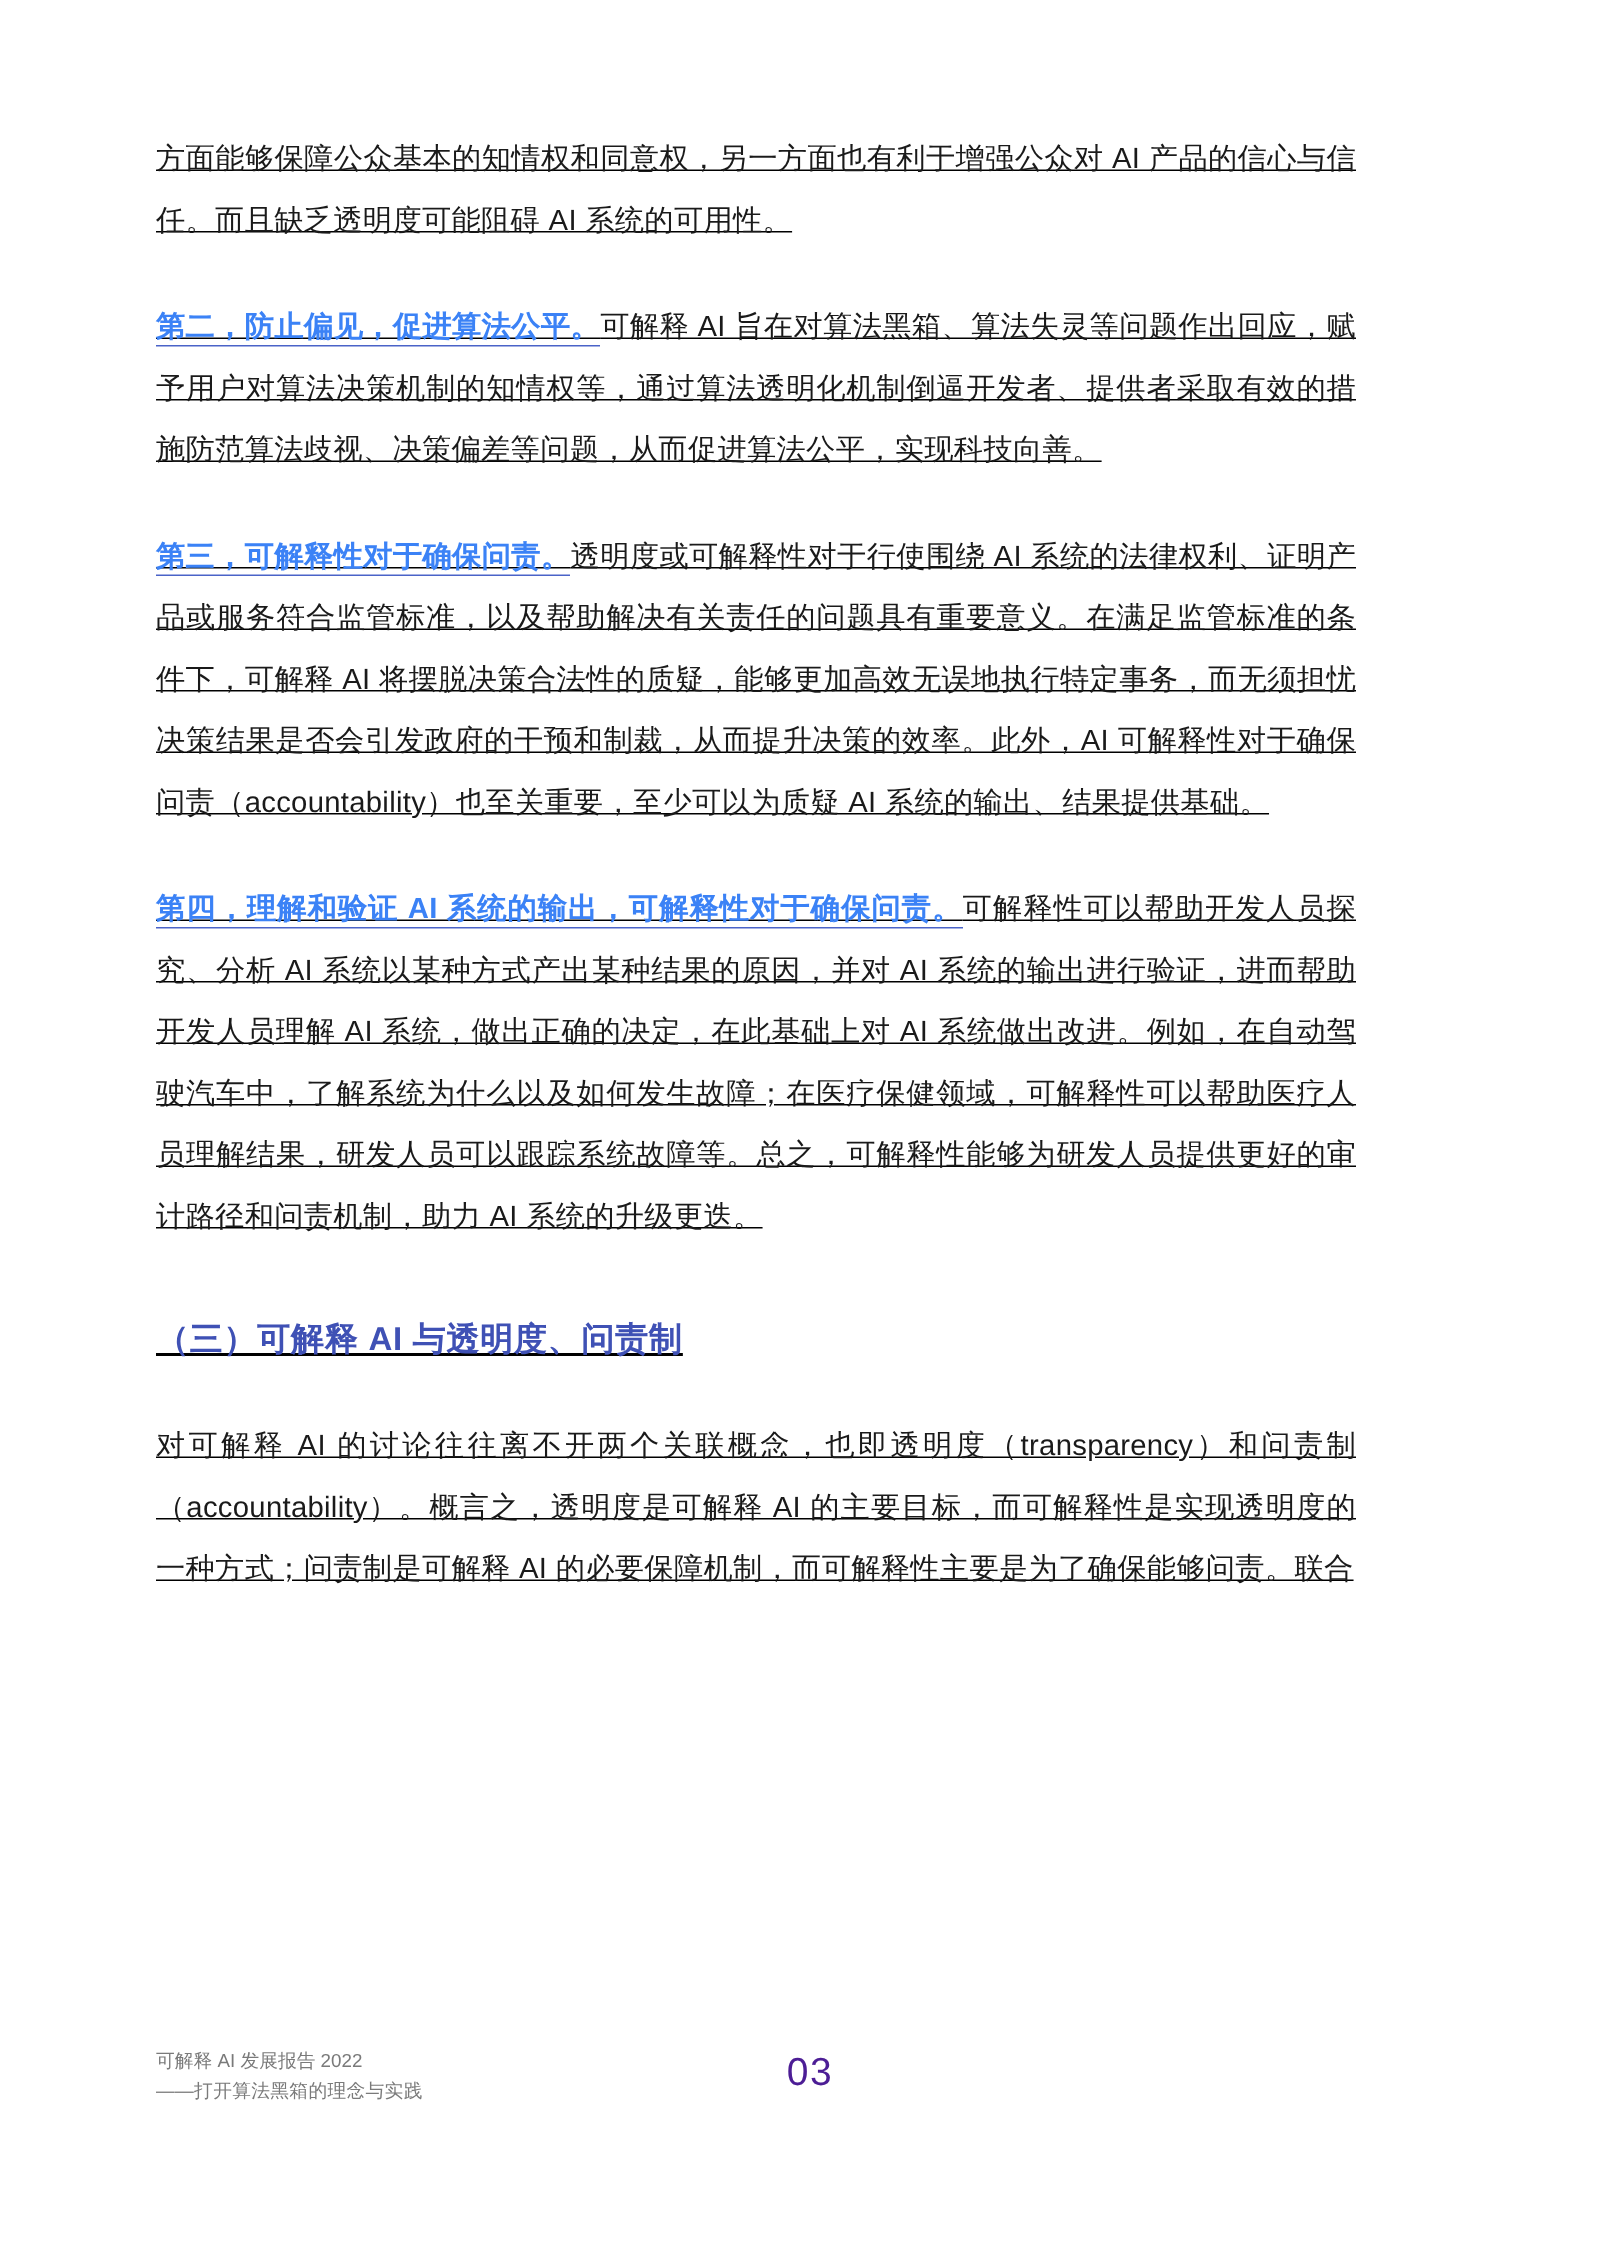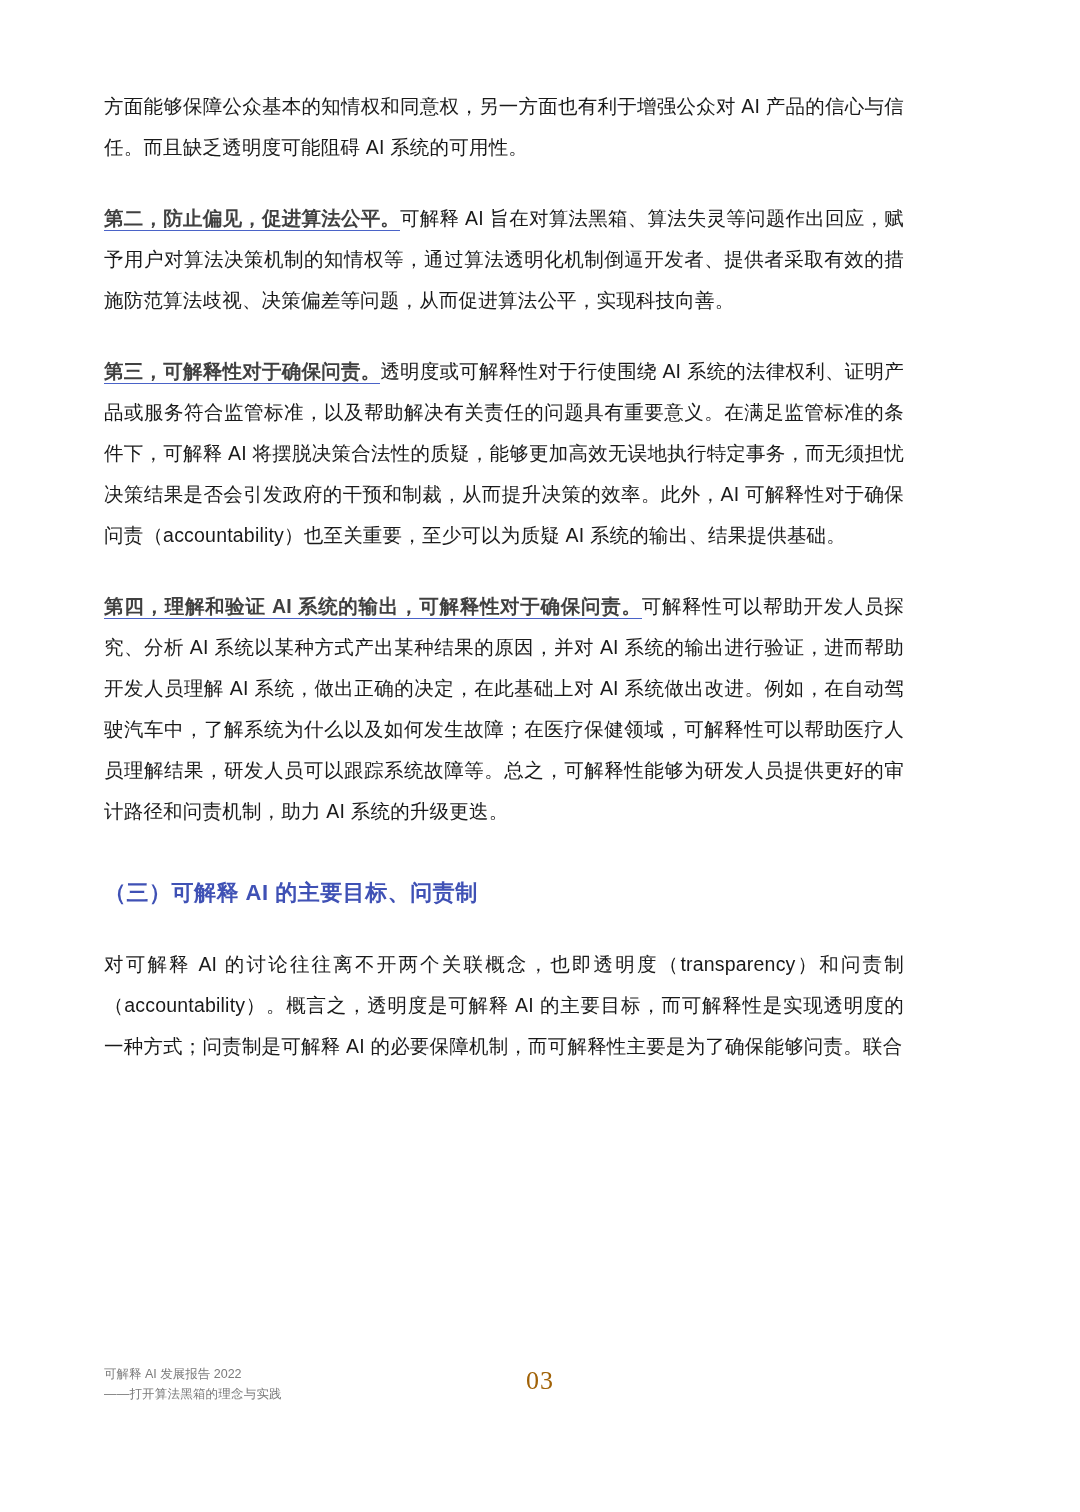--- a/index.html
+++ b/index.html
@@ -14,34 +14,35 @@
     background: #ffffff;
     box-sizing: border-box;
     font-family: "Liberation Sans", "DejaVu Sans", sans-serif;
     overflow: hidden;
   }
   .content {
     position: absolute;
     left: 104px;
     top: 86px;
     width: 800px;
+    text-decoration: underline;
   }
   p.para {
     margin: 0 0 30px 0;
     font-size: 19.5px;
     line-height: 41px;
     color: #1a1a1a;
     text-align: justify;
     text-justify: inter-ideograph;
     letter-spacing: 0.2px;
   }
   p.para:last-child { margin-bottom: 0; }
   .lead {
     font-weight: bold;
-    color: #404040;
+    color: #3b82f6;
     border-bottom: 1.5px solid #4a63c8;
     padding-bottom: 1px;
   }
   h2.section {
     margin: 44px 0 34px 0;
     font-size: 22px;
     line-height: 34px;
     font-weight: bold;
     color: #3f51b5;
     letter-spacing: 0.5px;
@@ -62,23 +63,23 @@
     color: #7a7a7a;
   }
   .footer-left .line2 { letter-spacing: 0.2px; }
   .page-number {
     position: absolute;
     left: 0;
     right: 0;
     top: 2px;
     text-align: center;
     font-size: 26px;
-    color: #a16207;
+    color: #4c1d95;
     letter-spacing: 1px;
-    font-family: Liberation Serif, serif;
+    font-family: Liberation Sans, sans-serif;
   }
 </style>
 </head>
 <body>
 
 <div class="page">
 
   <div class="content">
 
     <p class="para">
@@ -91,21 +92,21 @@
 
     <p class="para">
       <span class="lead">第三，可解释性对于确保问责。</span><span>透明度或可解释性对于行使围绕 AI 系统的法律权利、证明产品或服务符合监管标准，以及帮助解决有关责任的问题具有重要意义。在满足监管标准的条件下，可解释 AI 将摆脱决策合法性的质疑，能够更加高效无误地执行特定事务，而无须担忧决策结果是否会引发政府的干预和制裁，从而提升决策的效率。此外，AI 可解释性对于确保问责（accountability）也至关重要，至少可以为质疑 AI 系统的输出、结果提供基础。</span>
     </p>
 
     <p class="para">
       <span class="lead">第四，理解和验证 AI 系统的输出，可解释性对于确保问责。</span><span>可解释性可以帮助开发人员探究、分析 AI 系统以某种方式产出某种结果的原因，并对 AI 系统的输出进行验证，进而帮助开发人员理解 AI 系统，做出正确的决定，在此基础上对 AI 系统做出改进。例如，在自动驾驶汽车中，了解系统为什么以及如何发生故障；在医疗保健领域，可解释性可以帮助医疗人员理解结果，研发人员可以跟踪系统故障等。总之，可解释性能够为研发人员提供更好的审计路径和问责机制，助力 AI 系统的升级更迭。</span>
     </p>
 
 
-    <h2 class="section">（三）可解释 AI 的主要目标、问责制</h2>
+    <h2 class="section">（三）可解释 AI 与透明度、问责制</h2>
 
     <p class="para">
       <span>对可解释 AI 的讨论往往离不开两个关联概念，也即透明度（transparency）和问责制（accountability）。概言之，透明度是可解释 AI 的主要目标，而可解释性是实现透明度的一种方式；问责制是可解释 AI 的必要保障机制，而可解释性主要是为了确保能够问责。联合</span>
     </p>
 
   </div>
 
   <div class="footer">
     <div class="footer-left">
       <div class="line1">可解释 AI 发展报告 2022</div>

